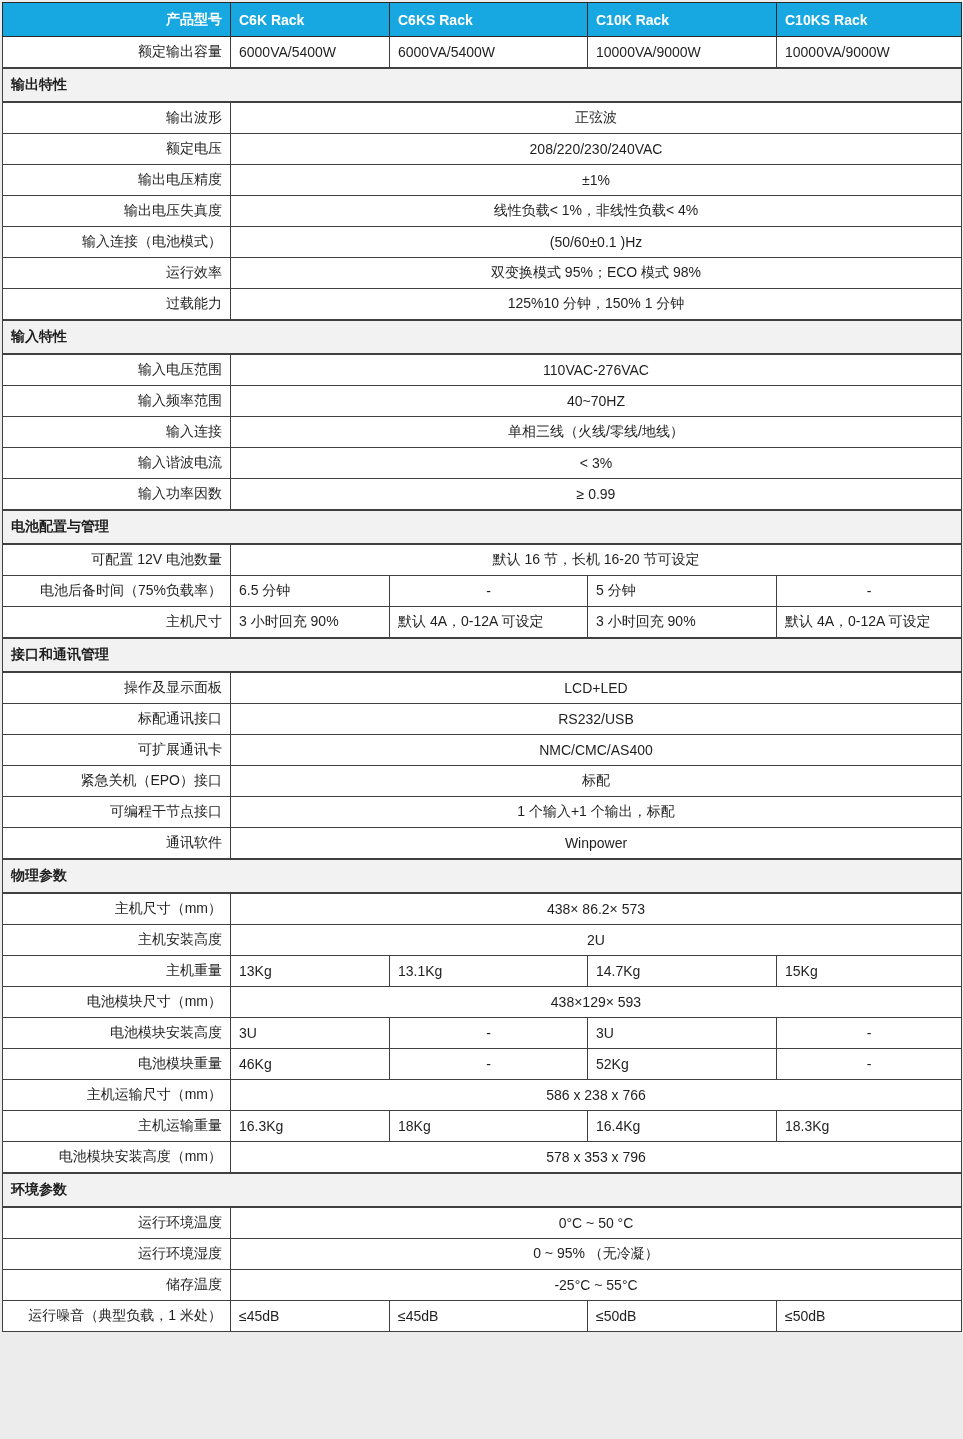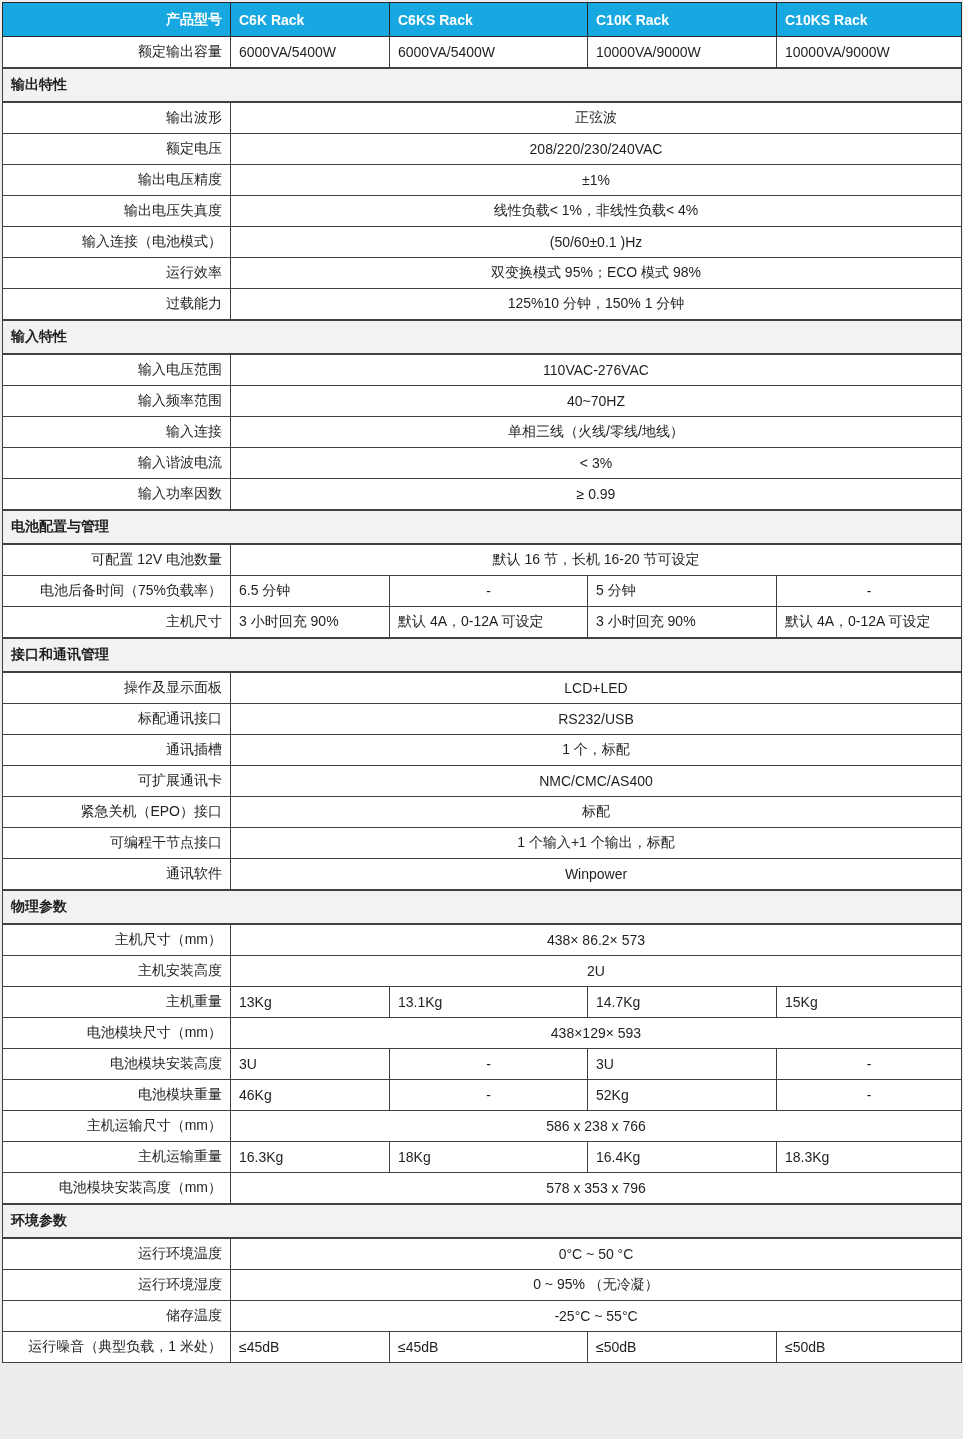--- a/index.html
+++ b/index.html
@@ -165,24 +165,20 @@
       </tr>
       <tr class="row-data">
         <td class="label">操作及显示面板</td>
         <td colspan="4" class="align-center">LCD+LED</td>
       </tr>
       <tr class="row-data">
         <td class="label">标配通讯接口</td>
         <td colspan="4" class="align-center">RS232/USB</td>
       </tr>
       <tr class="row-data">
-        <td class="label">通讯插槽</td>
-        <td colspan="4" class="align-center">1 个，标配</td>
-      </tr>
-      <tr class="row-data">
         <td class="label">可扩展通讯卡</td>
         <td colspan="4" class="align-center">NMC/CMC/AS400</td>
       </tr>
       <tr class="row-data">
         <td class="label">紧急关机（EPO）接口</td>
         <td colspan="4" class="align-center">标配</td>
       </tr>
       <tr class="row-data">
         <td class="label">可编程干节点接口</td>
         <td colspan="4" class="align-center">1 个输入+1 个输出，标配</td>

